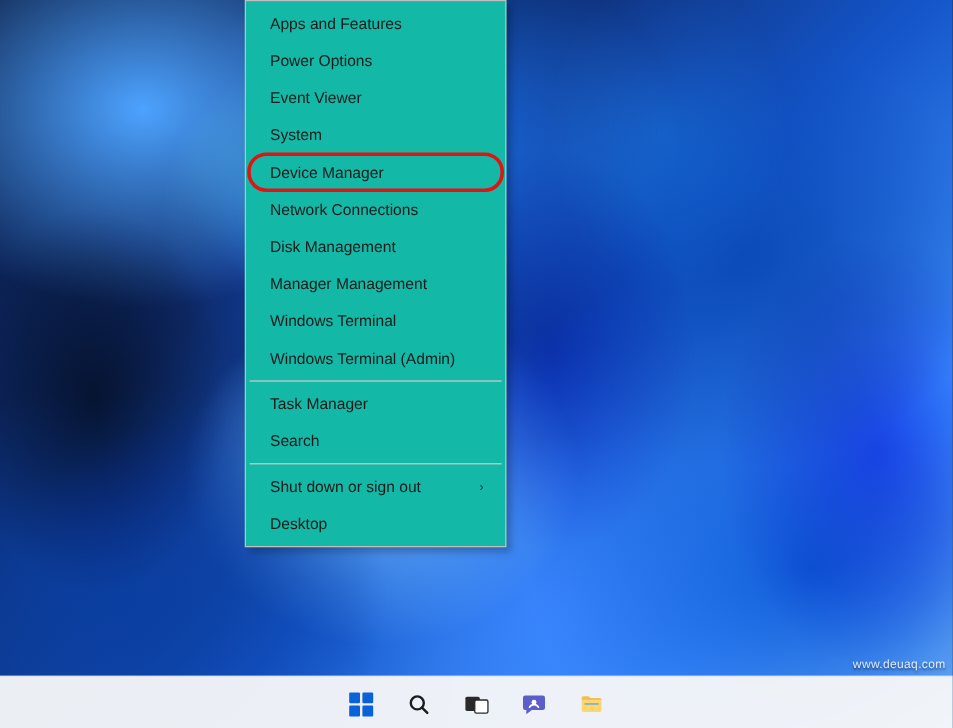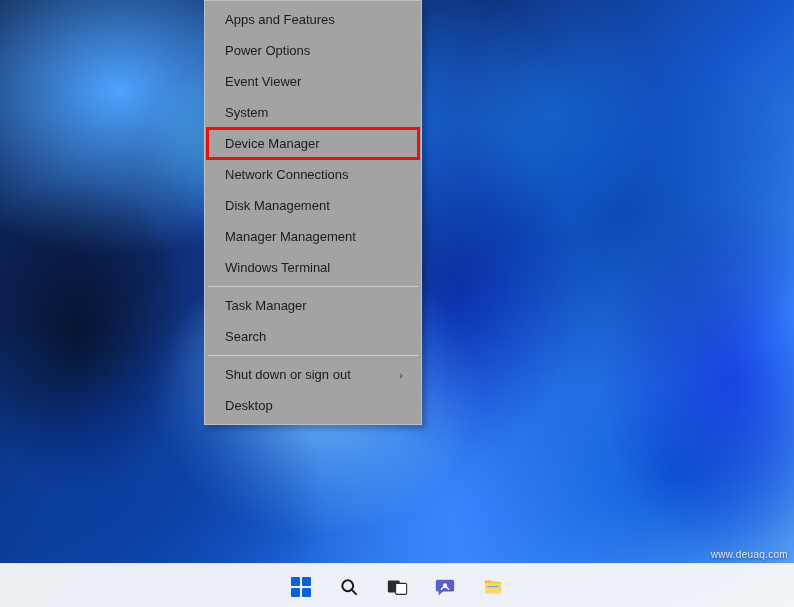--- a/index.html
+++ b/index.html
@@ -64,21 +64,21 @@
       color: rgba(255,255,255,.85);
       text-shadow: 0 1px 2px rgba(0,0,0,.5);
       z-index: 6;
       margin-top: 32px;
     }
     .context-menu {
       position: absolute;
       left: 204px;
       top: 0px;
       width: 218px;
-      background: #a3a3a3;
+      background: #14b8a6;
       border: 1px solid #bfbfbf;
       box-shadow: 4px 4px 6px rgba(0,0,0,.25);
       z-index: 10;
       padding: 3px 2px;
     }
     .menu-item {
       height: 31px;
       display: flex;
       align-items: center;
       padding: 0 16px 0 18px;
@@ -88,20 +88,21 @@
       position: relative;
     }
     .menu-sep {
       height: 1px;
       background: #cfcfcf;
       margin: 3px 1px;
     }
     .menu-item.highlight {
       outline: 3px solid #e11313;
       outline-offset: -2px;
+      border-radius: 15px;
     }
     .menu-item .chev {
       margin-left: auto;
       color: #2b2b2b;
       font-size: 11px;
     }
     
     .winlogo { width: 20px; height: 20px; display: grid; grid-template: 1fr 1fr / 1fr 1fr; gap: 2px; }
     .winlogo span { background: #0b62d8; border-radius: 1px; }
     .searchicon svg, .chaticon svg, .tvicon svg, .foldericon svg { display:block; }
@@ -132,20 +133,23 @@
     </div>
     <div class="menu-item">
       <span>Disk Management</span>
     </div>
     <div class="menu-item">
       <span>Manager Management</span>
     </div>
     <div class="menu-item">
       <span>Windows Terminal</span>
     </div>
+    <div class="menu-item">
+      <span>Windows Terminal (Admin)</span>
+    </div>
     <div class="menu-sep"></div>
     <div class="menu-item">
       <span>Task Manager</span>
     </div>
     <div class="menu-item">
       <span>Search</span>
     </div>
     <div class="menu-sep"></div>
     <div class="menu-item">
       <span>Shut down or sign out</span>

